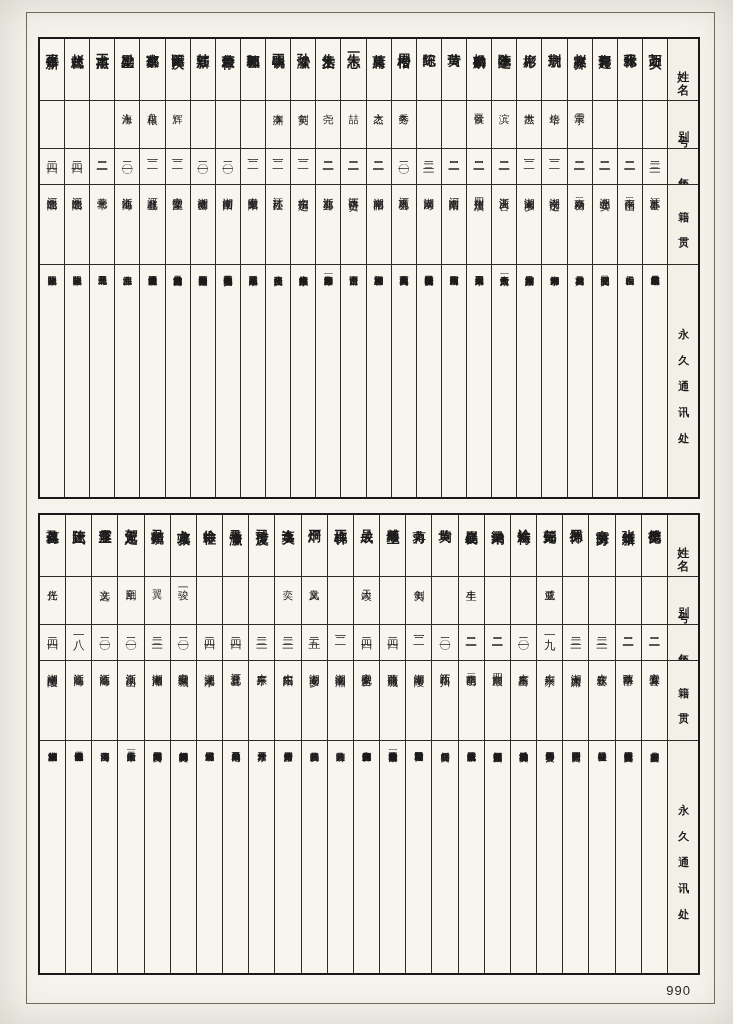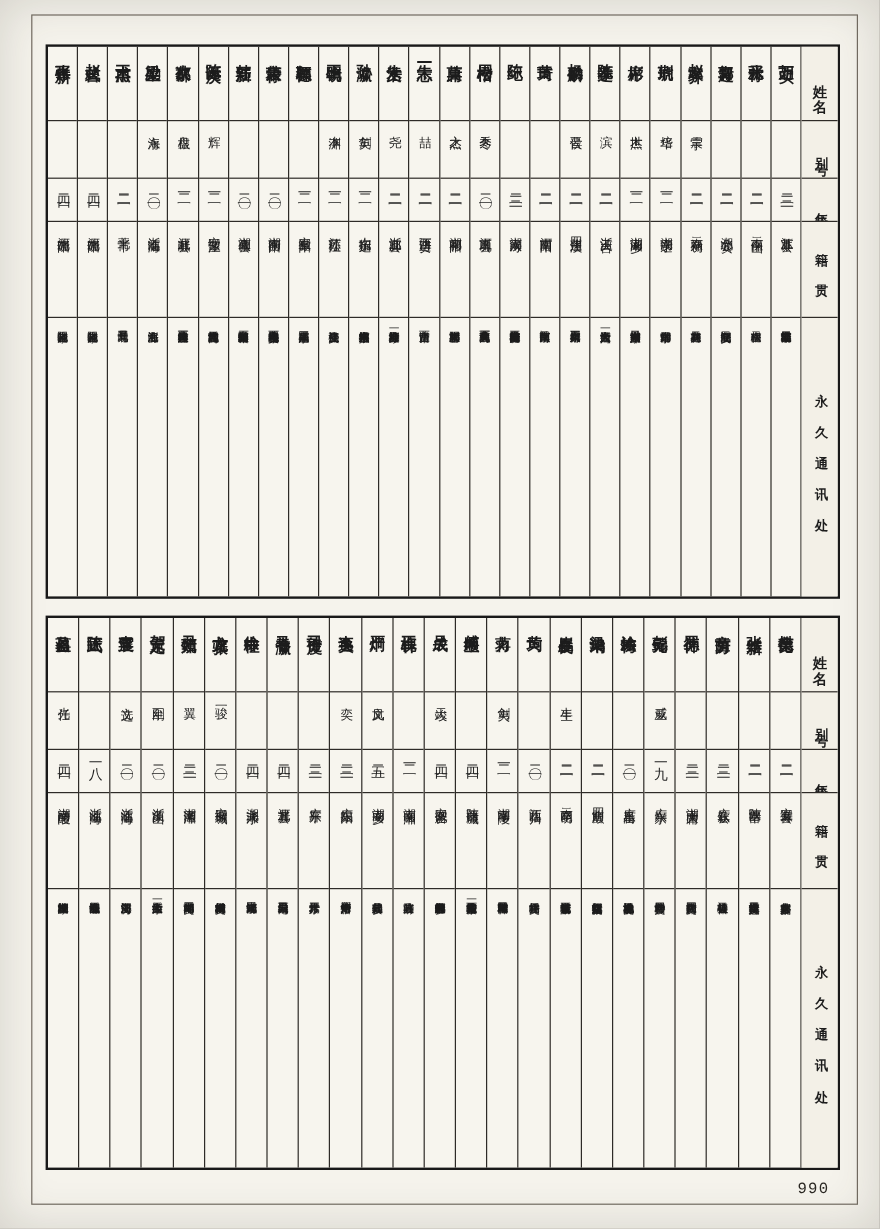--- a/index.html
+++ b/index.html
@@ -59,21 +59,21 @@
   .hlabel{font-weight:700;}
   .hlabel-name{font-size:12px;letter-spacing:12px;}
   .hlabel-alias{font-size:11px;letter-spacing:6px;}
   .hlabel-age{font-size:11px;letter-spacing:2px;}
   .hlabel-native_place{font-size:11px;letter-spacing:26px;}
   .hlabel-address{font-size:11px;letter-spacing:26px;}
   .header-col .band{align-items:center;padding-top:6px;}
   .page-number{
     position:absolute;right:42px;bottom:26px;
     font-size:13px;letter-spacing:1px;color:#2a2722;
-    font-family:Liberation Mono, monospace;
+    font-family:Liberation Sans, sans-serif;
   }
 </style>
 </head>
 <body>
 
 <div class="page">
   <div class="frame"></div>
 
   <section class="dtable" id="table-0">
       <div class="col header-col">

